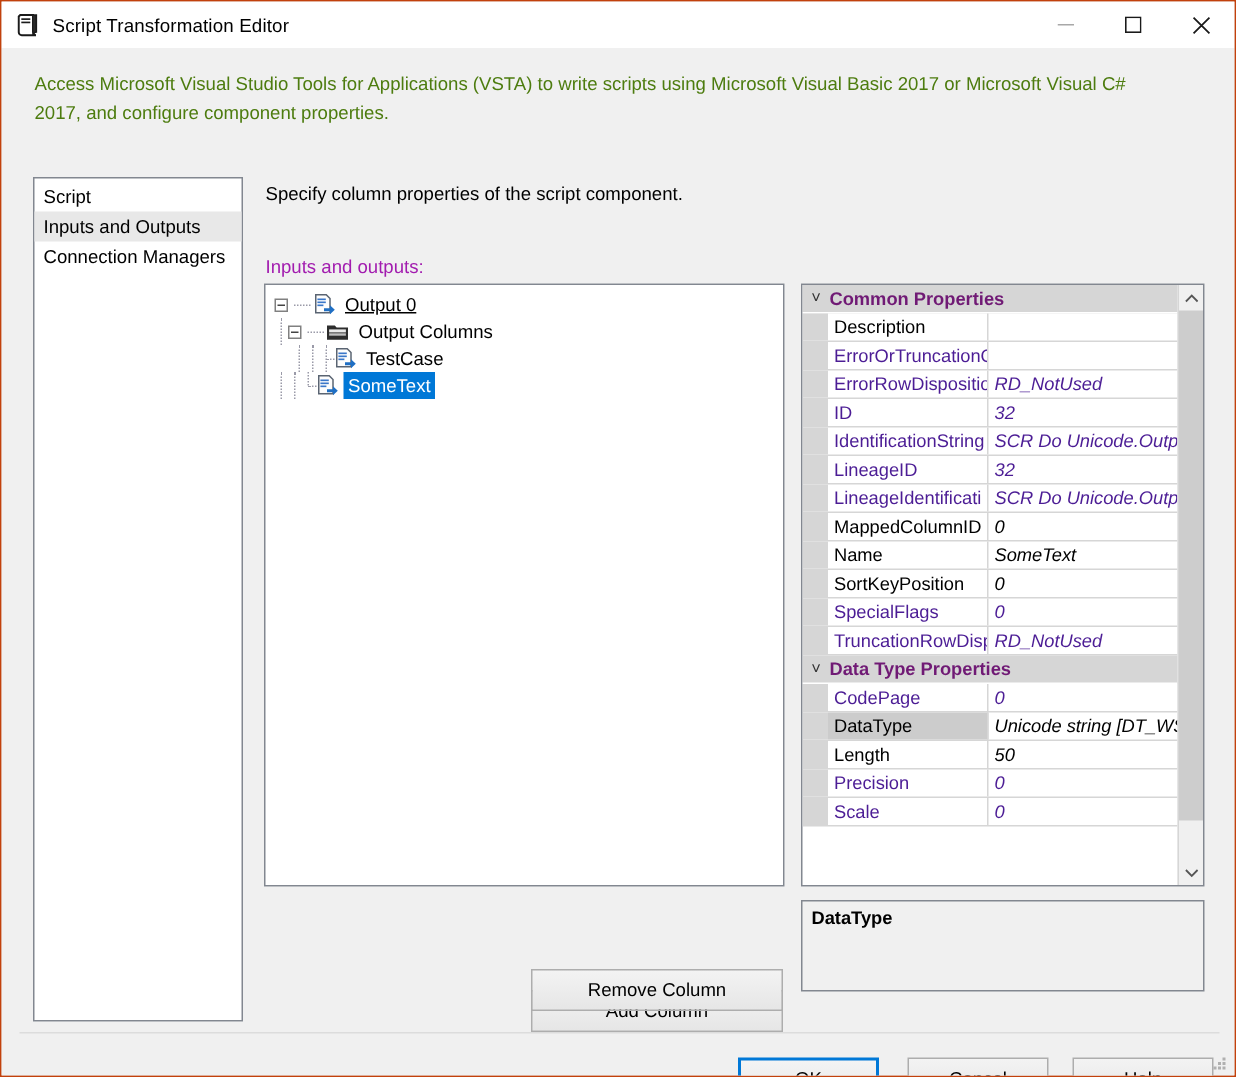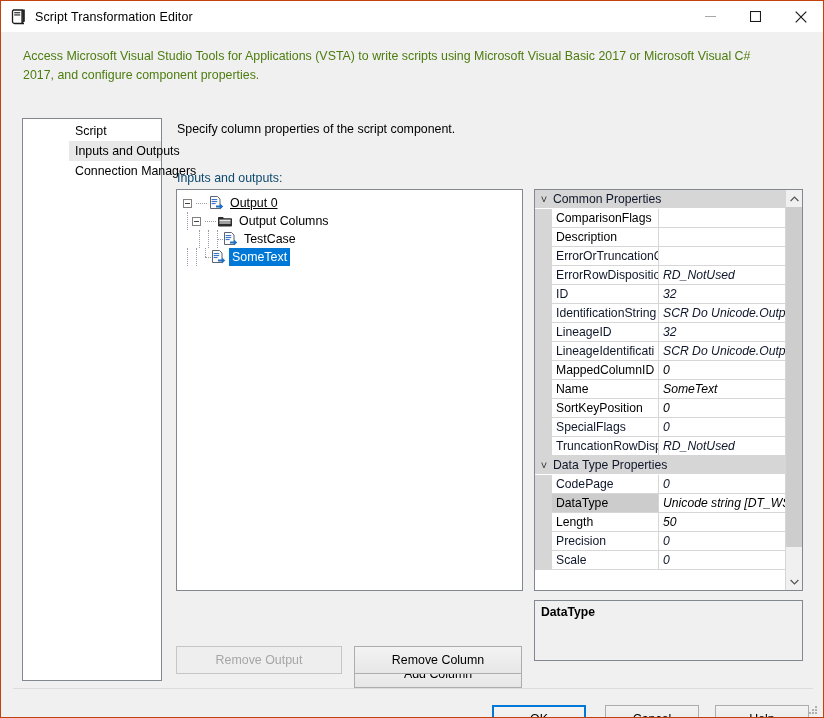--- a/index.html
+++ b/index.html
@@ -59,32 +59,31 @@
     width: 140px; height: 563px;
     background: #ffffff;
     border: 1px solid #828790;
     padding-top: 2px;
   }
   .nav-item {
     height: 20px; line-height: 20px;
     padding-left: 6px;
     font-size: 12.4px; color: #000;
     white-space: nowrap;
-    margin-left: 46px;
   }
   .nav-item.selected { background: #e8e8e8; }
 
   
   #center-label {
     position: absolute; left: 176px; top: 90px;
     font-size: 12.4px; color: #000;
   }
   #io-label {
     position: absolute; left: 176px; top: 139px;
-    font-size: 12.4px; color: #0c4a6e;
+    font-size: 12.4px; color: #a21caf;
   }
   #treeview {
     position: absolute; left: 175px; top: 157px;
     width: 347px; height: 402px;
     background: #ffffff;
     border: 1px solid #828790;
     overflow: hidden;
   }
   .tnode {
     position: relative;
@@ -162,40 +161,40 @@
   .pcat {
     height: 19px; line-height: 19px;
     background: #d6d6d6;
     display: flex; align-items: center;
     border-bottom: 1px solid #ffffff;
   }
   .pcat .chev {
     width: 18px; text-align: center;
     font-size: 11px; color: #333;
   }
-  .pcat .ctext { font-size: 12.2px; font-weight: normal; color: #0f172a; }
+  .pcat .ctext { font-size: 12.2px; font-weight: bold; color: #701a75; }
   .prow {
     height: 19px; display: flex; align-items: stretch;
     border-bottom: 1px solid #d6d6d6;
   }
   .prow .gutter { width: 17px; flex: 0 0 auto; background: #d6d6d6; }
   .prow .pname {
     width: 107px; flex: 0 0 auto;
     border-right: 1px solid #d6d6d6;
     font-size: 12.2px; color: #000;
     line-height: 18px; padding-left: 4px;
     overflow: hidden; white-space: nowrap;
   }
   .prow .pval {
     flex: 1 1 auto;
     font-size: 12.2px; color: #000;
     line-height: 18px; padding-left: 4px;
     overflow: hidden; white-space: nowrap; font-style: italic;
   }
-  .prow.readonly .pname, .prow.readonly .pval { color: #0f172a; }
+  .prow.readonly .pname, .prow.readonly .pval { color: #4c1d95; }
   .prow.selected .pname { background: #cccccc; }
   
   #pg-scroll {
     position: absolute; right: 0; top: 0; width: 17px; bottom: 0;
     background: #f0f0f0; border-left: 1px solid #d6d6d6;
   }
   .sb-arrow {
     width: 16px; height: 17px;
     display: flex; align-items: center; justify-content: center;
     font-size: 9px; color: #606060;
@@ -333,36 +332,30 @@
             <rect x="3.6" y="6" width="5.6" height="1.1" fill="#3a77c9"></rect>
             <rect x="3.6" y="8" width="4" height="1.1" fill="#3a77c9"></rect>
             <path d="M8 10.5 h4 v-2 l3.2 3 -3.2 3 v-2 h-4 z" fill="#1f6fc4"></path>
           </svg>
         </span>
         <span class="label sel">SomeText</span>
       </div>
     </div>
 
     <div class="btn" id="btn-add-column">Add Column</div>
-    <div class="btn disabled" id="btn-remove-output">Remove Output</div>
     <div class="btn" id="btn-remove-column">Remove Column</div>
 
     <div id="propgrid">
       <div id="propgrid-inner">
 
         <div class="pcat">
           <span class="chev">˅</span>
           <span class="ctext">Common Properties</span>
         </div>
 
-        <div class="prow">
-          <span class="gutter"></span>
-          <span class="pname">ComparisonFlags</span>
-          <span class="pval"></span>
-        </div>
         <div class="prow">
           <span class="gutter"></span>
           <span class="pname">Description</span>
           <span class="pval"></span>
         </div>
         <div class="prow readonly">
           <span class="gutter"></span>
           <span class="pname">ErrorOrTruncationO</span>
           <span class="pval"></span>
         </div>

